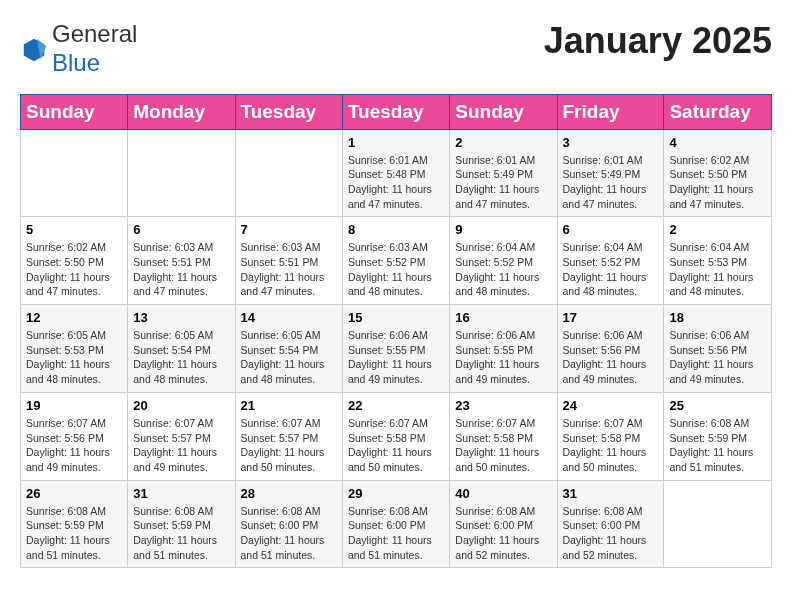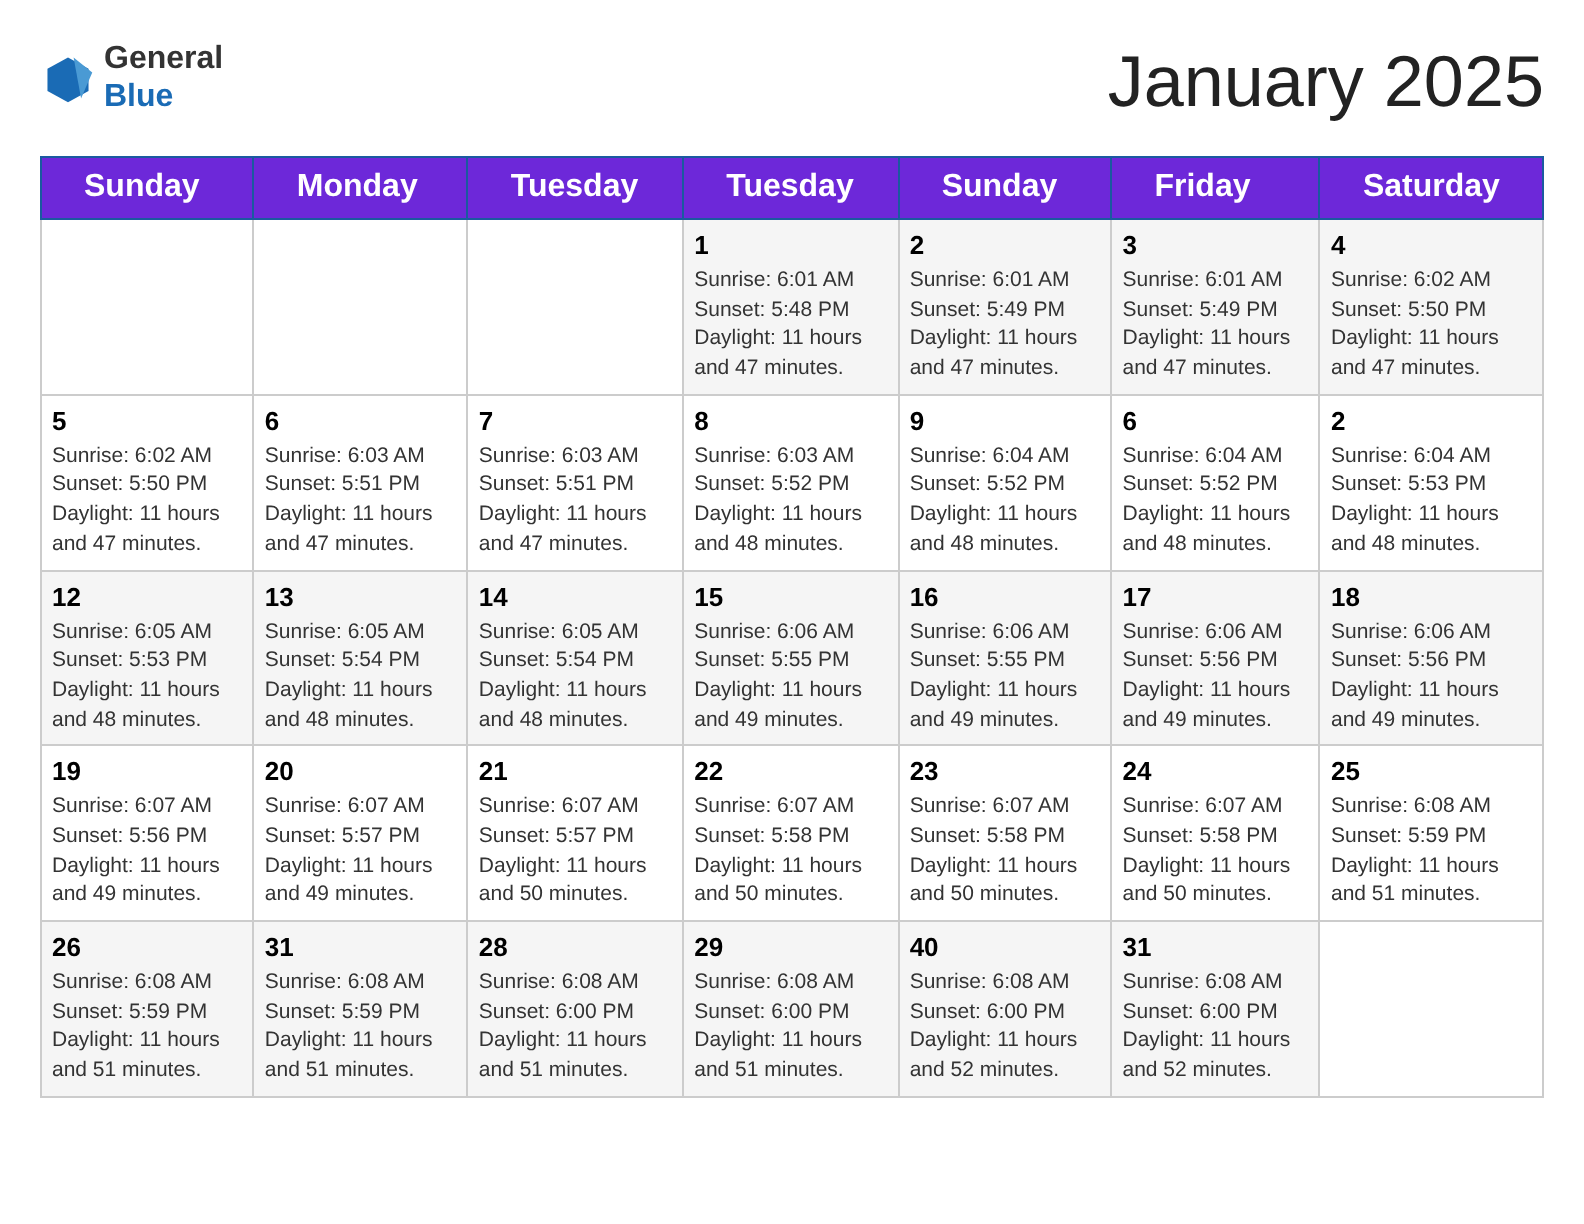--- a/index.html
+++ b/index.html
@@ -15,51 +15,51 @@
       justify-content: space-between;
       align-items: flex-start;
       margin-bottom: 16px;
     }
     .logo {
       display: flex;
       align-items: center;
       gap: 4px;
     }
     .logo-text {
-      font-size: 16px;
-      font-weight: bold;
+      font-size: 24px;
+      font-weight: normal;
       line-height: 1.2;
     }
     .logo-general { color: #333; }
     .logo-blue { color: #1a6bb5; }
     .logo-icon {
       width: 28px;
       height: 28px;
     }
     .title-block { text-align: right; }
     .month-title {
       font-size: 36px;
-      font-weight: normal;
+      font-weight: bold;
       color: #222;
     }
     .subtitle {
       font-size: 16px;
       color: #444;
     }
     table {
       width: 100%;
       border-collapse: collapse;
       font-size: 11px;
     }
     thead tr th {
-      background-color: #6d28d9;
+      background-color: #ec4899;
       color: #fff;
-      padding: 6px 21px;
+      padding: 6px 5px;
       text-align: left;
-      font-size: 16px;
+      font-size: 19px;
       font-weight: bold;
       border: 1px solid #1a5aa0;
     }
     tbody tr td {
       vertical-align: top;
       padding: 5px 5px;
       border: 1px solid #ccc;
       width: 108px;
       min-height: 80px;
       background: #fff;

